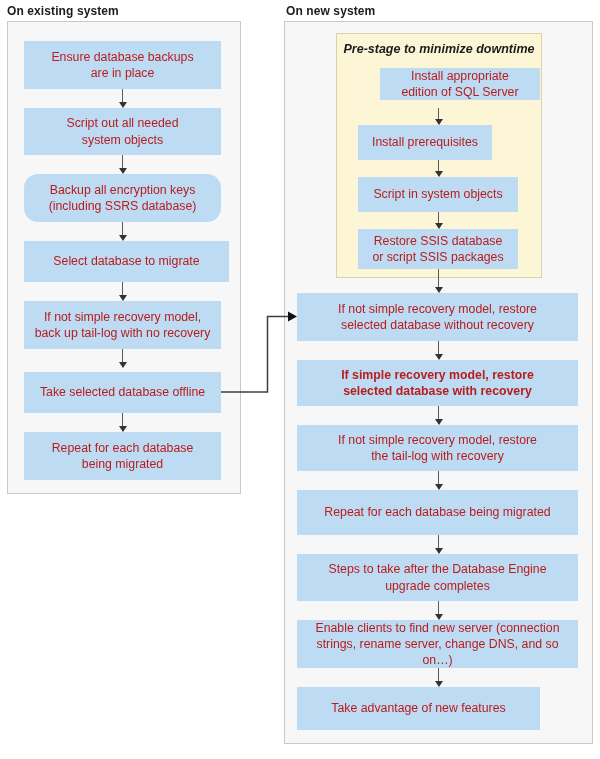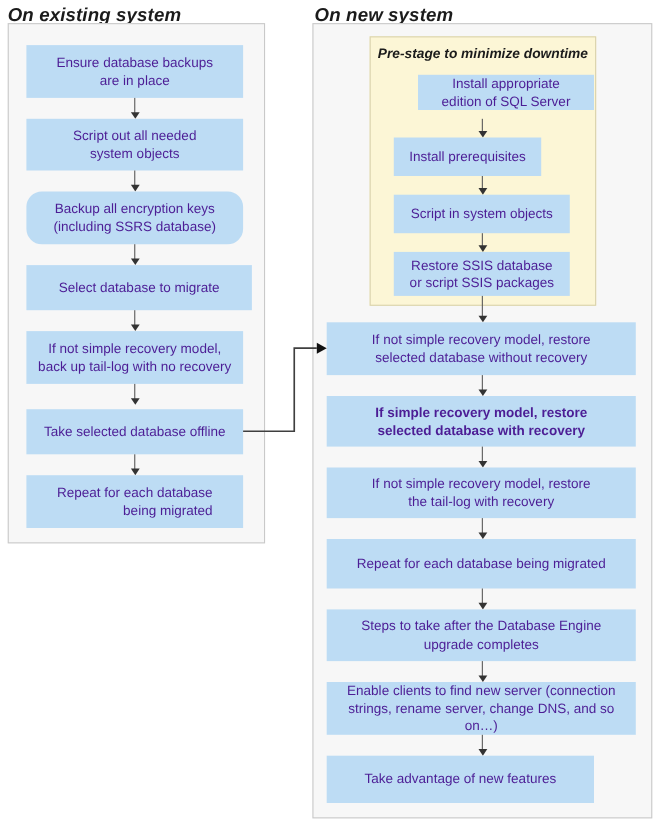--- a/index.html
+++ b/index.html
@@ -20,26 +20,25 @@
   .canvas {
     position: absolute;
     inset: 0;
     width: 600px;
     height: 759px;
   }
 
   
   .col-heading {
     position: absolute;
-    font-size: 17px;
+    font-size: 12px;
     font-weight: bold;
     color: #1b1b1b;
     letter-spacing: 0.1px;
     white-space: nowrap;
-    font-style: italic;
   }
   #heading-existing { left: 7px;  top: 4px; }
   #heading-new      { left: 286px; top: 4px; }
 
   
   .panel {
     position: absolute;
     background: #f7f7f7;
     border: 1px solid #c9c9c9;
     box-sizing: border-box;
@@ -77,21 +76,21 @@
   .box {
     position: absolute;
     background: #bddcf4;
     box-sizing: border-box;
     display: flex;
     align-items: center;
     justify-content: center;
     text-align: center;
     font-size: 12.3px;
     line-height: 1.32;
-    color: #4c1d95;
+    color: #b91c1c;
     padding: 2px 6px;
   }
   .box span { display: block; }
 
   
   .arrow-v {
     position: absolute;
     width: 11px;
     pointer-events: none;
   }
@@ -183,21 +182,21 @@
   <div class="box" style="left:24px; top:372px; width:197px; height:41px;">
     <span>
       <span>Take selected database offline</span>
     </span>
   </div>
   <div class="arrow-v" style="left:117px; top:413px; height:19px;">
     <div class="shaft"></div>
       <div class="head"></div>
   </div>
 
-  <div class="box" style="left:24px; top:432px; width:197px; height:48px;text-align:right;">
+  <div class="box" style="left:24px; top:432px; width:197px; height:48px;">
     <span>
       <span>Repeat for each database</span>
       <span>being migrated</span>
     </span>
   </div>
 
   <div class="panel" id="panel-new"></div>
 
   <div id="prestage-group">
     <div id="prestage-title">Pre-stage to minimize downtime</div>

